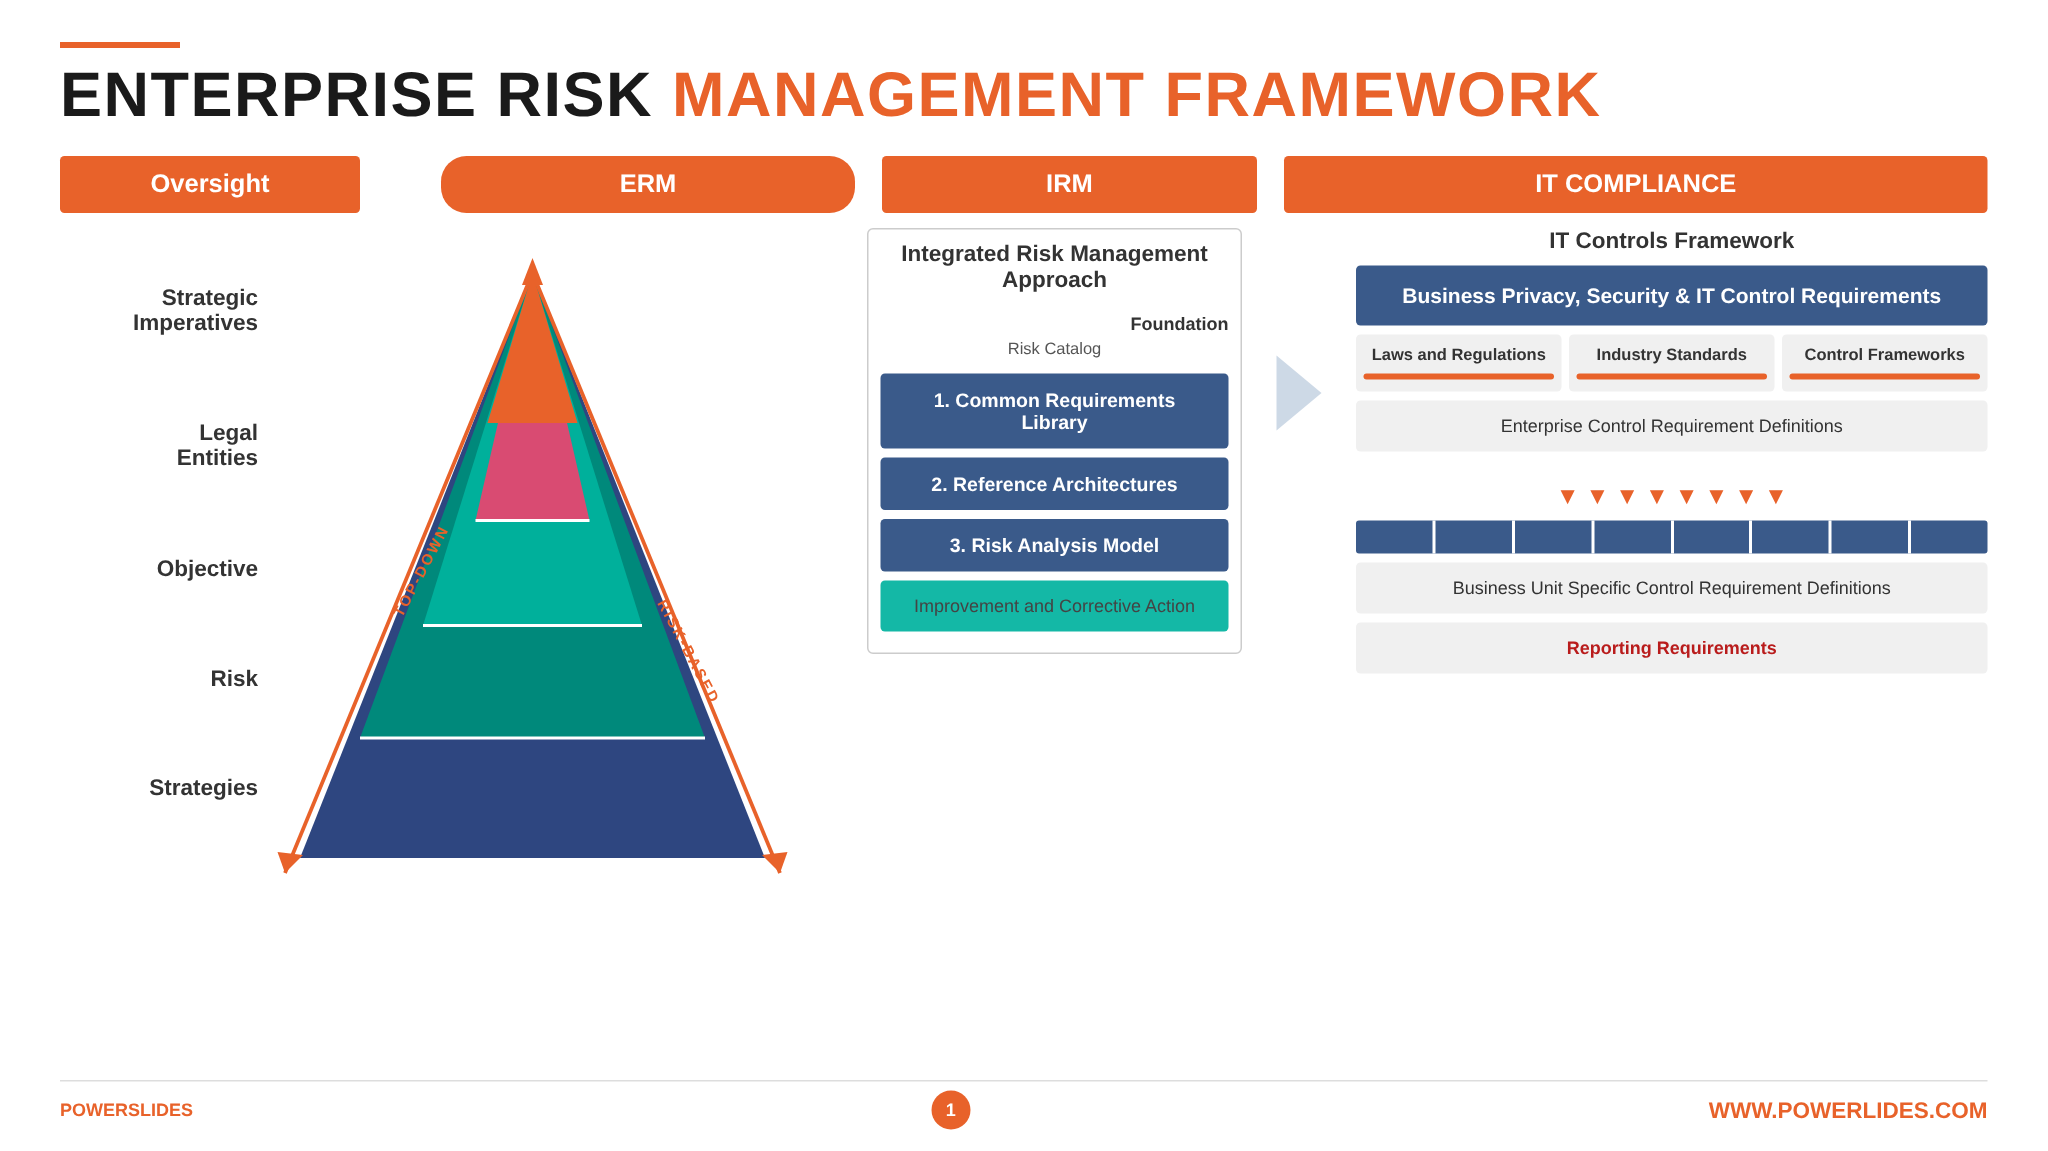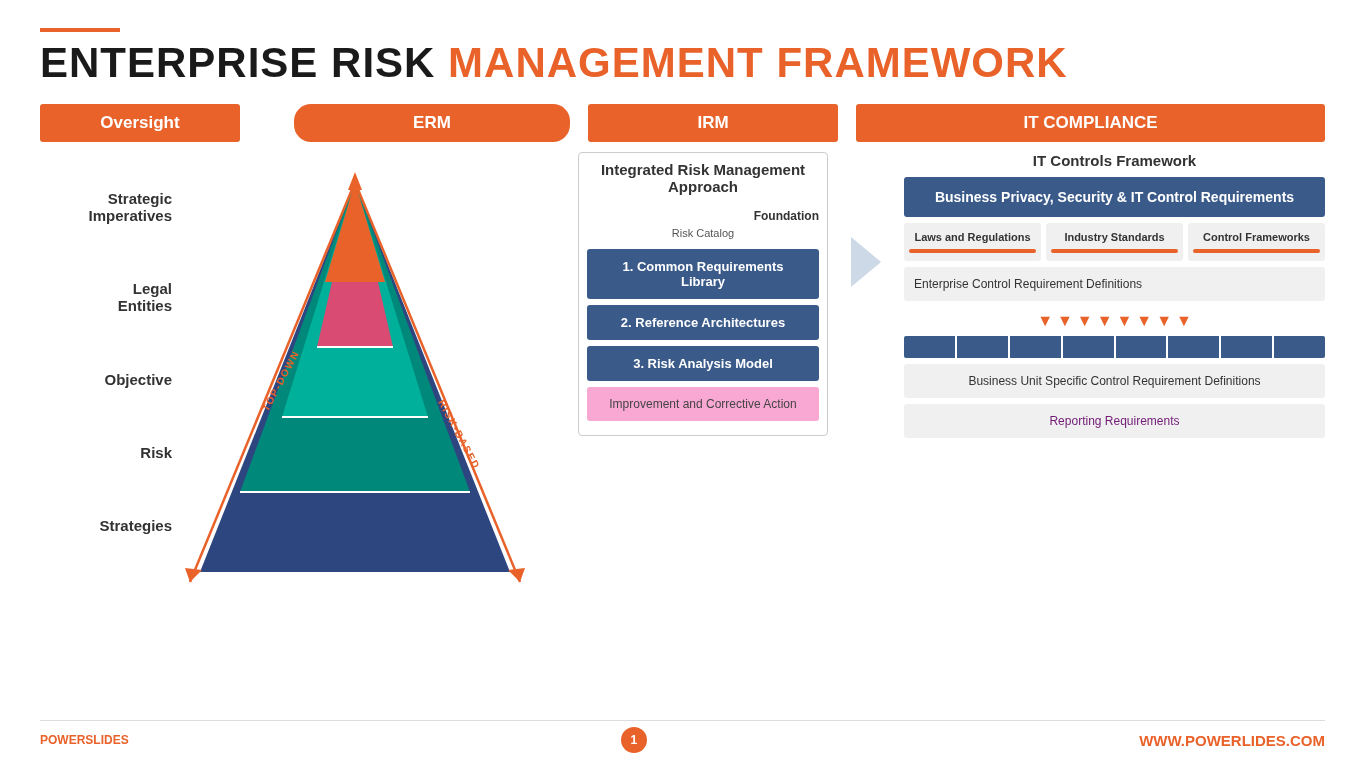--- a/index.html
+++ b/index.html
@@ -144,21 +144,21 @@
       color: #fff;
       border-radius: 3px;
       padding: 10px 12px;
       text-align: center;
       font-size: 13px;
       font-weight: 600;
       margin-bottom: 6px;
     }
 
     .irm-gray-box {
-      background: #f9a8d4;
+      background: #14b8a6;
       color: #444;
       border-radius: 3px;
       padding: 10px 12px;
       text-align: center;
       font-size: 12px;
       margin-bottom: 6px;
     }
 
     .irm-border-box {
       border: 1.5px solid #ccc;
@@ -221,23 +221,24 @@
       height: 4px;
       background: #e8622a;
       border-radius: 2px;
       margin-top: 6px;
     }
 
     .itc-row-label {
       background: #f0f0f0;
       border-radius: 3px;
       padding: 10px 10px;
-      font-size: 12px;
-      color: #333;
-      margin-bottom: 11px;
+      text-align: center;
+      font-size: 12px;
+      color: #333;
+      margin-bottom: 22px;
     }
 
     .itc-arrows-row {
       display: flex;
       gap: 4px;
       justify-content: center;
       margin-bottom: 6px;
     }
 
     .down-arrow {
@@ -268,21 +269,22 @@
       color: #333;
       margin-bottom: 6px;
     }
 
     .itc-row-label3 {
       background: #f0f0f0;
       border-radius: 3px;
       padding: 10px 24px;
       text-align: center;
       font-size: 12px;
-      color: #701a75;
+      color: #b91c1c;
+      font-weight: bold;
     }
 
     
     .footer {
       position: absolute;
       bottom: 14px;
       left: 40px;
       right: 40px;
       display: flex;
       justify-content: space-between;

